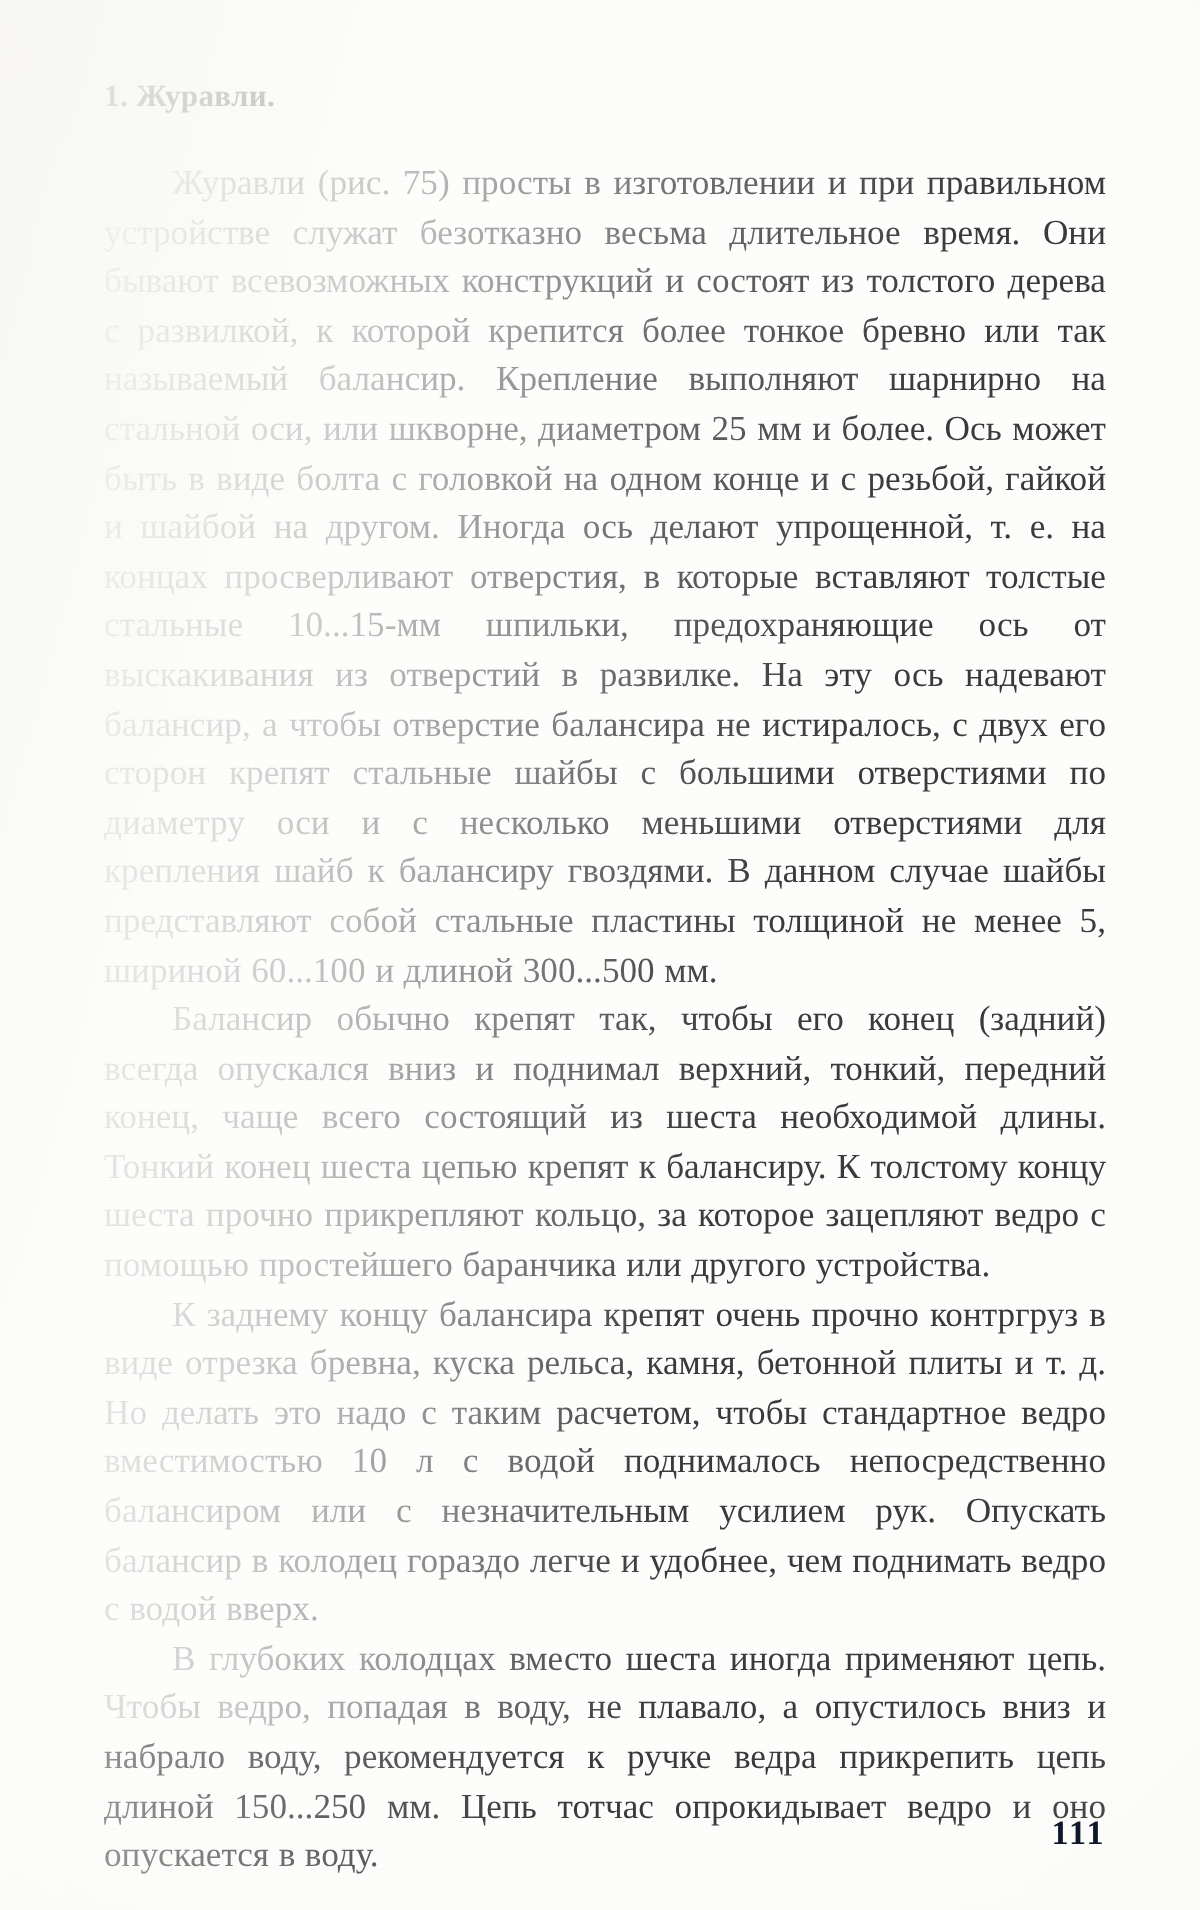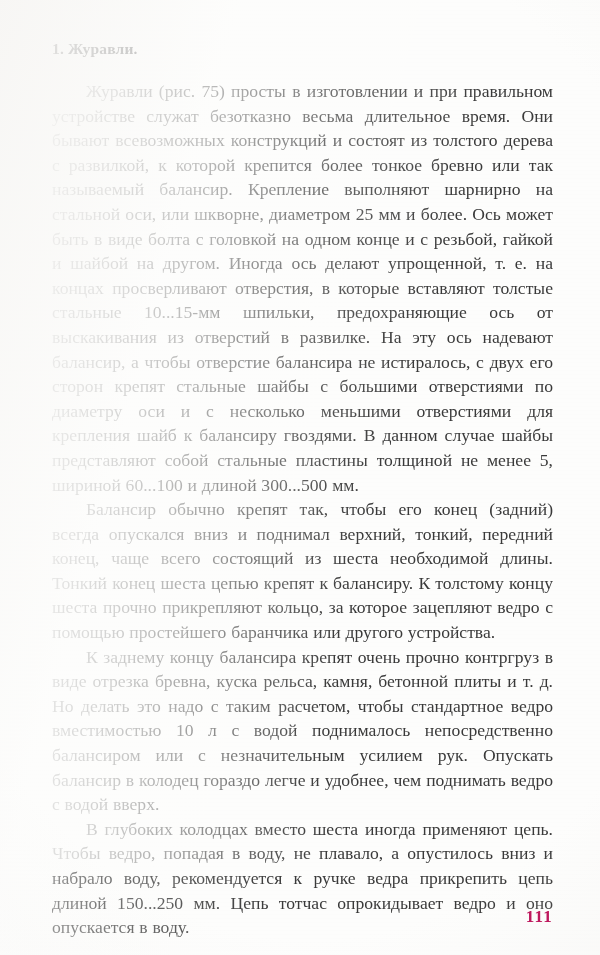--- a/index.html
+++ b/index.html
@@ -88,21 +88,21 @@
     margin-top: 0;
   }
 
   .page-number {
     position: absolute;
     right: 47px;
     bottom: 28px;
     font-size: 17px;
     font-weight: bold;
     letter-spacing: 1.2px;
-    color: #be185d;
+    color: #0f172a;
     z-index: 4;
   }
 
   
   .scan-noise {
     position: absolute;
     inset: 0;
     z-index: 3;
     pointer-events: none;
     opacity: 0.30;

